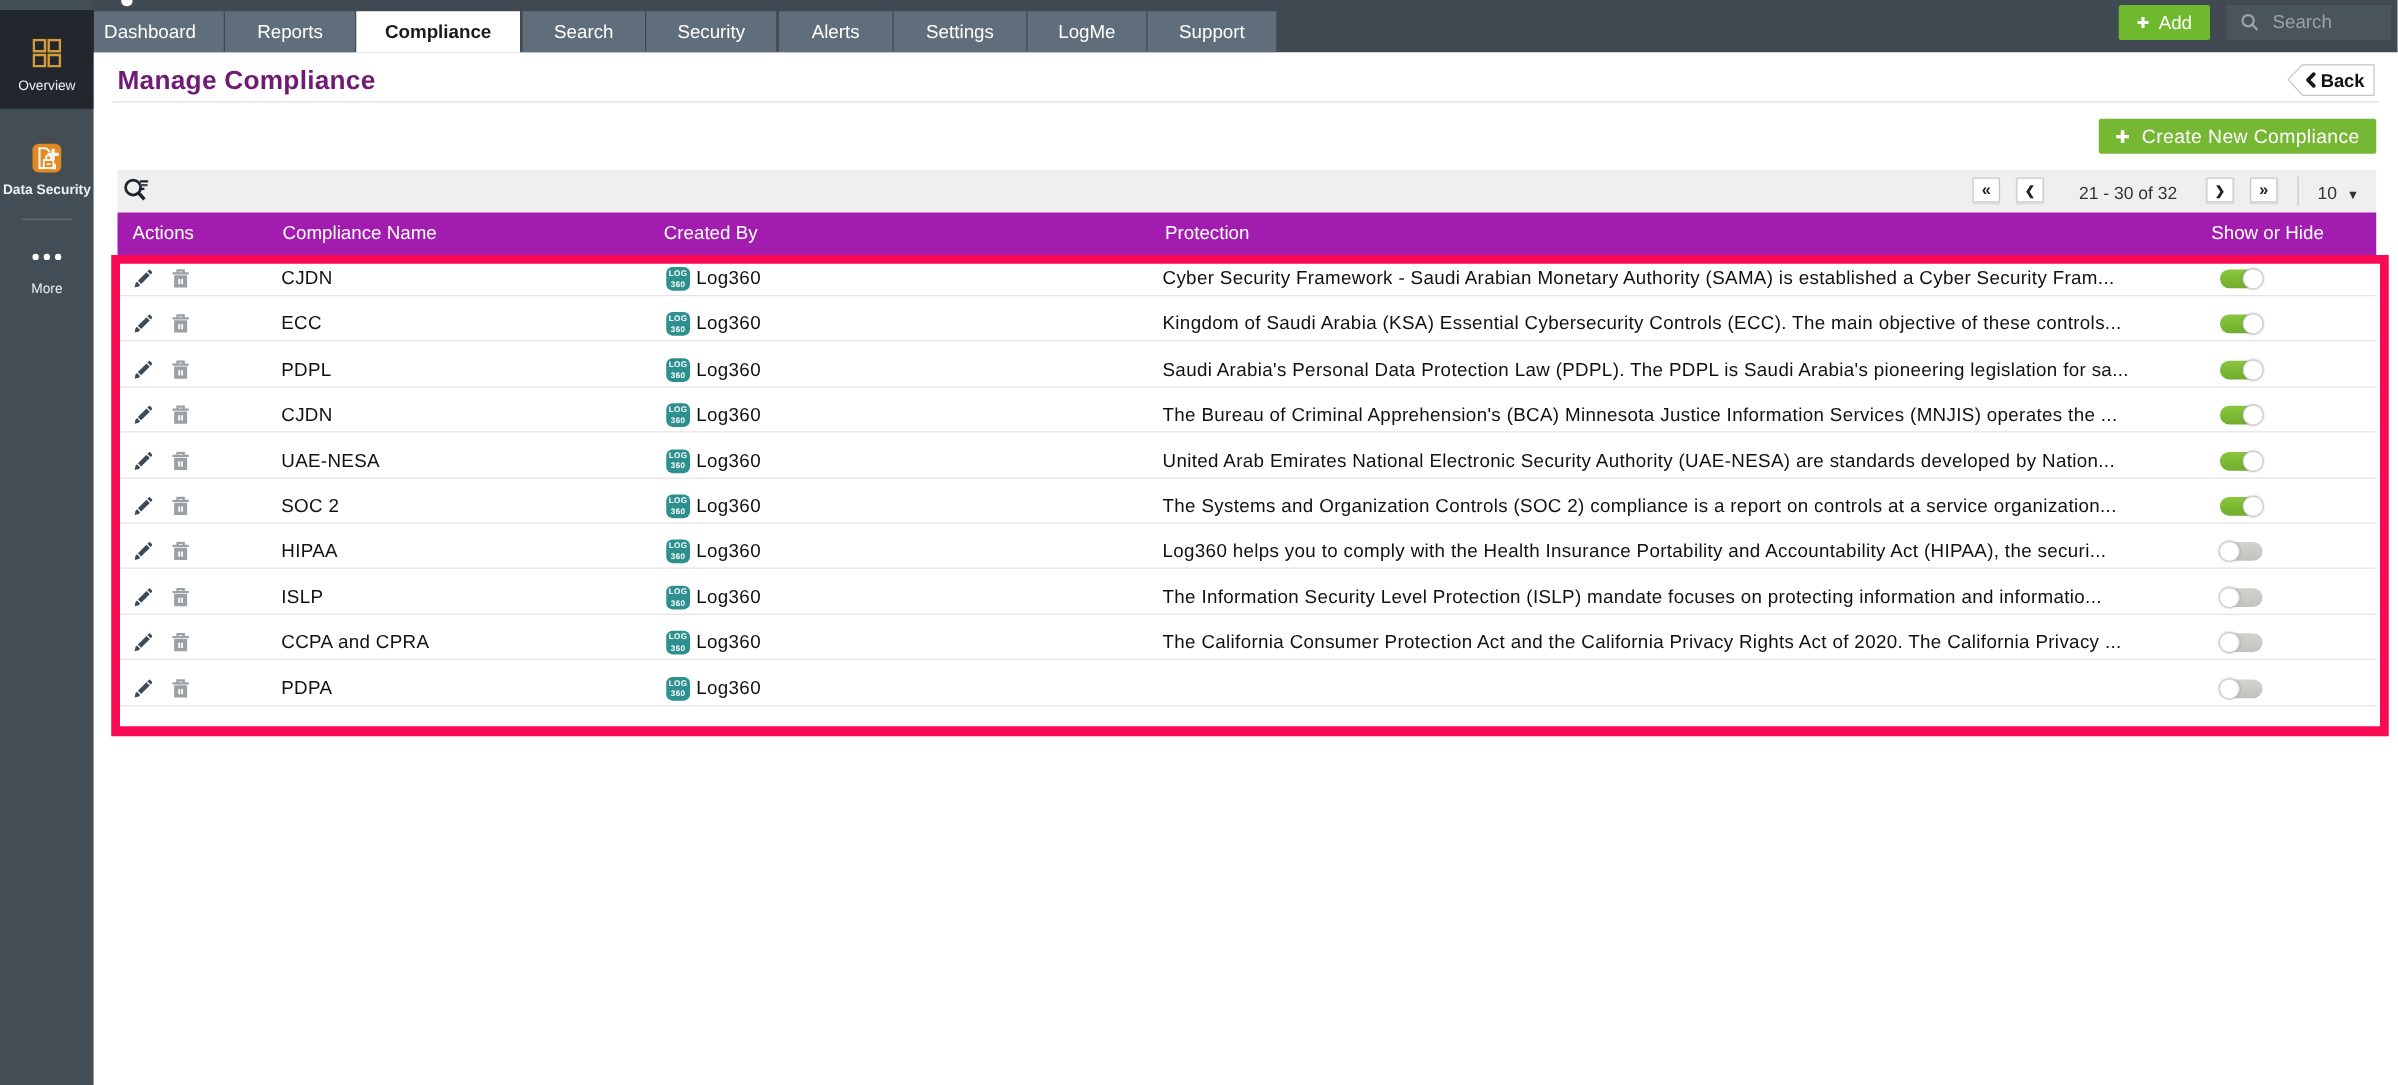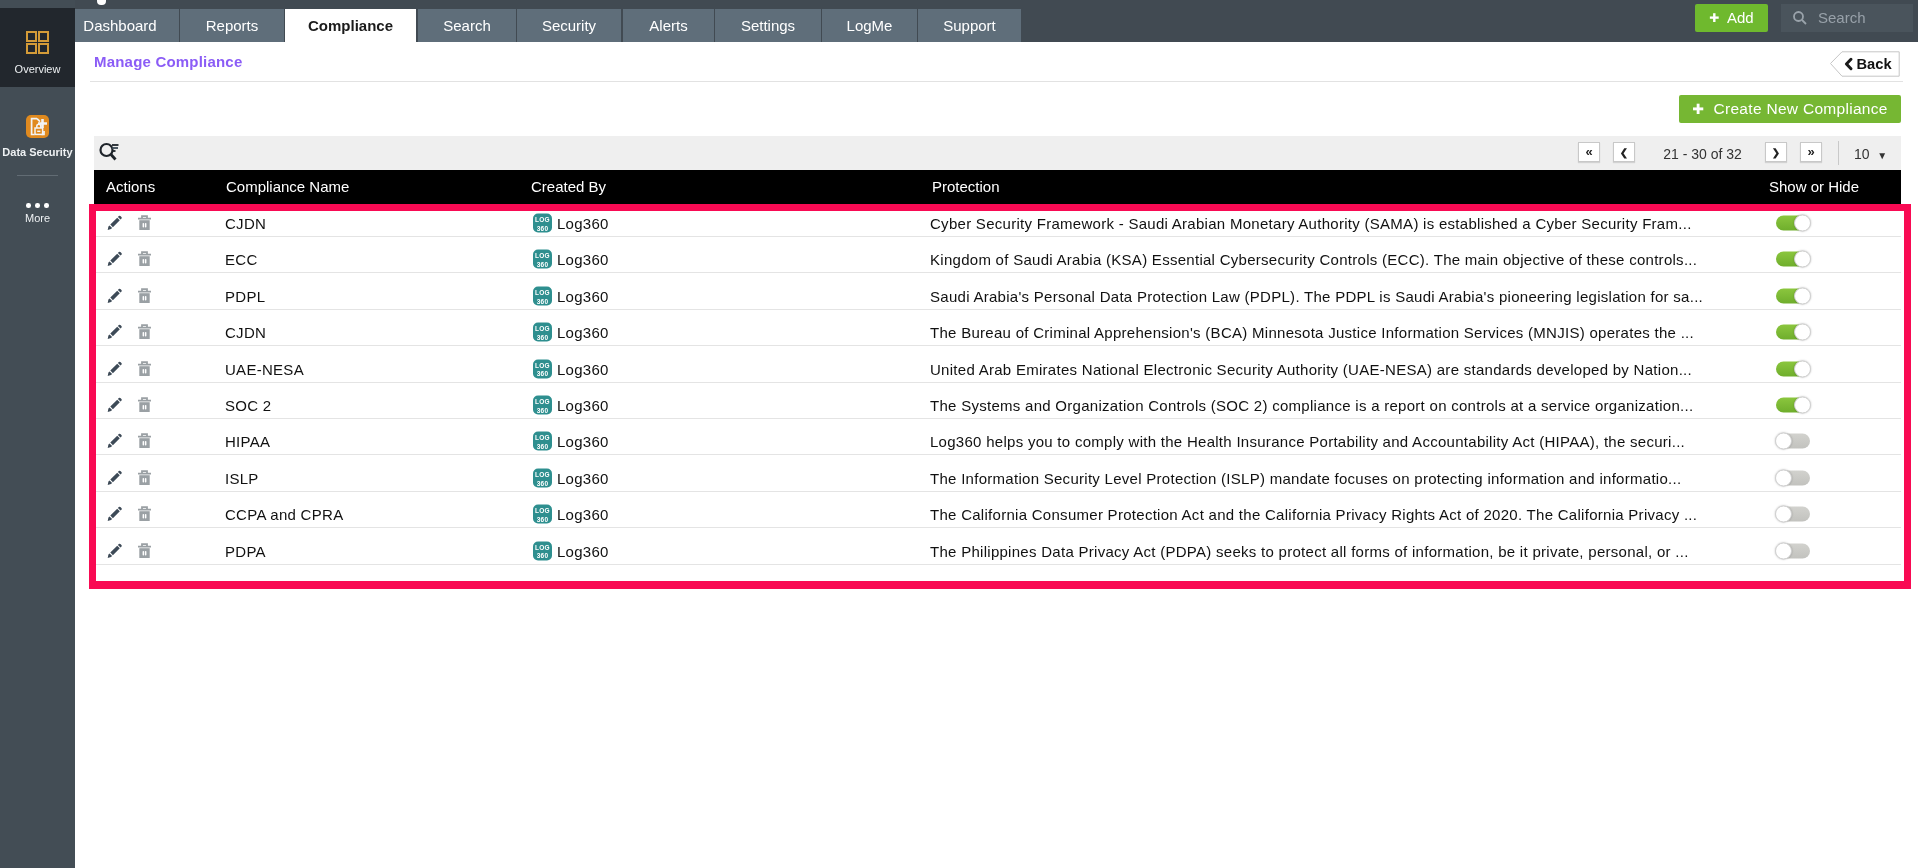--- a/index.html
+++ b/index.html
@@ -27,35 +27,35 @@
 #ovtile { position:absolute; left:0; top:8px; width:75px; height:79px; background:#22272d; }
 .sbtext { position:absolute; width:75px; text-align:center; color:#eef1f3; font-size:11px; }
 #ovicon { position:absolute; left:26px; top:31px; }
 #dsicon { position:absolute; left:26px; top:115px; width:23px; height:23px; background:#e08a1f; border-radius:5px; }
 #sbline { position:absolute; left:17px; top:175px; width:41px; height:1px; background:#626c74; }
 #dots { position:absolute; left:26px; top:203px; width:24px; height:5px; }
 #dots i { position:absolute; top:0; width:4.6px; height:4.6px; border-radius:50%; background:#fff; }
 
 
 #content { position:absolute; left:75px; top:42px; width:1843px; height:826px; background:#fff; }
-h1 { position:absolute; left:19px; top:11px; font-size:15px; color:#8b5cf6; font-weight:bold; letter-spacing:0.2px; }
+h1 { position:absolute; left:19px; top:11px; font-size:21px; color:#701a75; font-weight:bold; letter-spacing:0.2px; }
 #backbtn { position:absolute; left:1755px; top:9px; }
 #hr1 { position:absolute; left:15px; top:39px; width:1813px; height:1px; background:#e2e2e2; }
 #createbtn { position:absolute; left:1604px; top:53px; width:222px; height:28px; background:#76b733;
   border-radius:2px; color:#fff; font-size:15.5px; letter-spacing:0.3px; text-align:center; line-height:28px; }
 
 
 #toolbar { position:absolute; left:19px; top:94px; width:1807px; height:34px; background:#efefef; }
 #pager { position:absolute; left:0; top:0; width:100%; height:34px; font-size:14px; color:#333; }
 .pbtn { position:absolute; top:6px; width:22px; height:20px; background:#fff; border:1px solid #c8c8c8;
   box-shadow:0 1px 1px rgba(0,0,0,.12); text-align:center; line-height:18px; font-weight:bold; font-size:13px; color:#222; }
 #pager .cnt { position:absolute; top:10px; left:1555px; width:107px; text-align:center; }
 
 
-#thead { position:absolute; left:19px; top:128px; width:1807px; height:34px; background:#000000;
+#thead { position:absolute; left:19px; top:128px; width:1807px; height:34px; background:#a21caf;
   color:#fff; font-size:15px; line-height:34px; }
 .th { position:absolute; top:0; }
 
 
 #rows { position:absolute; left:19px; top:158.6px; width:1807px; }
 .row { position:absolute; left:0; width:1807px; height:36px; border-bottom:1px solid #e4e4e4; font-size:15px; color:#111; letter-spacing:0.28px; }
 .cell { position:absolute; top:22.4px; transform:translateY(-50%); }
 .badge { position:absolute; left:439px; top:22.4px; transform:translateY(-50%); width:19px; height:19px;
   background:#2e8f8f; border-radius:5px; color:#fff; font-size:6.5px; font-weight:bold;
   text-align:center; line-height:1.35; padding-top:2px; }
@@ -113,21 +113,21 @@
       <rect x="11.2" y="15.6" width="3.2" height="1.4" fill="#f2f4f5"></rect>
     </svg>
   </div>
   <div class="sbtext" style="top:146px;font-weight:bold;">Data Security</div>
   <div id="sbline"></div>
   <div id="dots">
       <i style="left:0;"></i>
       <i style="left:9px;"></i>
       <i style="left:18px;"></i>
     </div>
-  <div class="sbtext" style="top:212px;">More</div>
+  <div class="sbtext" style="top:225px;">More</div>
 </div>
 
 <div id="content">
   <h1>Manage Compliance</h1>
   <svg id="backbtn" width="70" height="26" viewBox="0 0 70 26">
     <polygon points="0.5,12.5 12,0.8 69.2,0.8 69.2,25.2 12,25.2" fill="#fff" stroke="#c6c6c6" stroke-width="1"></polygon>
     <path d="M21 8.3 l-4.6 4.7 l4.6 4.7" fill="none" stroke="#1a1a1a" stroke-width="3" stroke-linecap="round" stroke-linejoin="round"></path>
     <text x="26.5" y="18.3" font-size="14.7" font-weight="bold" fill="#111">Back</text>
   </svg>
   <div id="hr1"></div>
@@ -329,20 +329,19 @@
     </svg>
     <svg class="cell" style="left:43px;" width="15" height="16" viewBox="0 0 15 16">
       <path d="M1 3.6 h13 M5 3 v-1.8 h5 v1.8" stroke="#9aa0a4" stroke-width="1.8" fill="none"></path>
       <path d="M2.3 5.2 h10.4 v9.8 h-10.4 z" fill="#9aa0a4"></path>
       <rect x="5.6" y="8" width="1.5" height="4.4" rx="0.7" fill="#fff"></rect>
       <rect x="7.9" y="8" width="1.5" height="4.4" rx="0.7" fill="#fff"></rect>
     </svg>
     <span class="cell" style="left:131px;">PDPA</span>
     <span class="badge">LOG<br>360</span>
     <span class="cell" style="left:463px;">Log360</span>
-    <span class="cell" style="left:836px;">The Philippines Data Privacy Act (PDPA) seeks to protect all forms of information, be it private, personal, or ...</span>
     <span class="toggle off">
           <span class="knob"></span>
         </span>
   </div>
     </div>
   <div id="pink"></div>
 </div>
 
 </body></html>

